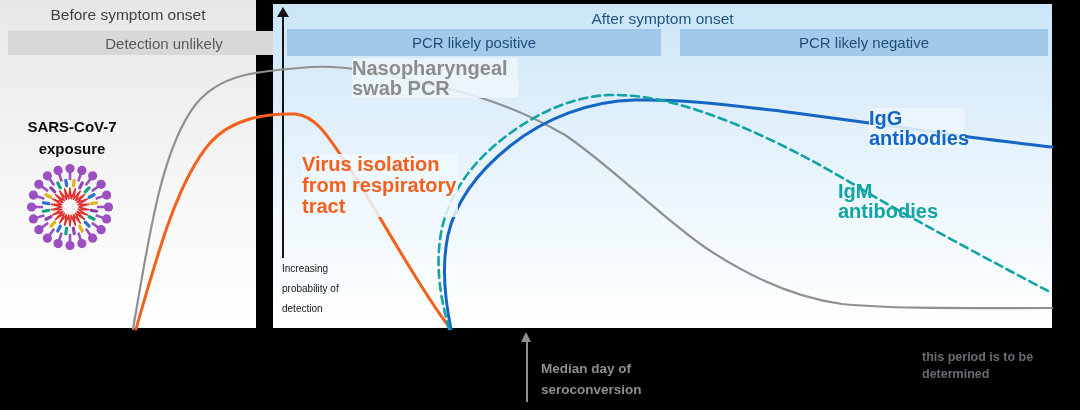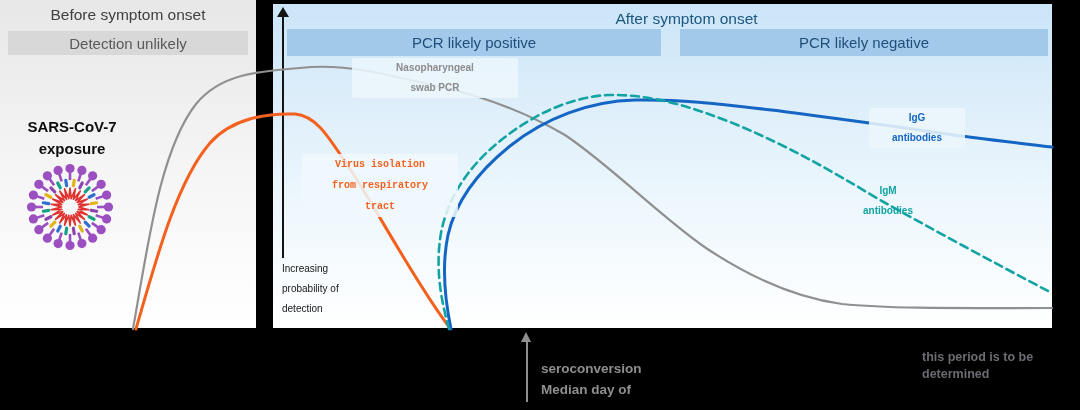--- a/index.html
+++ b/index.html
@@ -6,23 +6,23 @@
   #canvas{position:relative;width:1080px;height:410px;background:#000;overflow:hidden;
           font-family:"Liberation Sans",sans-serif;}
   
   #left-panel{position:absolute;left:0;top:0;width:256px;height:328px;z-index:1;
     background:linear-gradient(180deg,#e7e7e7 0%,#eeeeee 25%,#f7f7f7 60%,#ffffff 100%);}
   #right-panel{position:absolute;left:273px;top:4px;width:779px;height:324px;z-index:1;
     background:linear-gradient(180deg,#cbe5f7 0%,#ddeefa 30%,#eff8fd 65%,#ffffff 100%);}
   .panel-title{position:absolute;top:6px;left:0;width:100%;text-align:center;
     font-size:15.5px;font-weight:normal;}
   #left-panel .panel-title{color:#3f3f3f;}
-  #right-panel .panel-title{color:#1b567f;padding-left:24px;}
+  #right-panel .panel-title{color:#1b567f;}
   #detect-banner{position:absolute;left:8px;top:31px;width:240px;height:24px;background:#d8d8d8;
-    color:#595959;font-size:15px;display:flex;align-items:center;justify-content:center;}
+    color:#595959;font-size:15px;display:flex;align-items:center;justify-content:center;padding-left:36px;}
   
   .pcr-bar{position:absolute;top:25px;height:27px;background:#a3c9ea;color:#1f4e79;
     font-size:15px;display:flex;align-items:center;justify-content:center;}
   #pcr-pos{left:14px;width:374px;}
   #pcr-neg{left:407px;width:368px;}
   
   #antibody-row{position:absolute;left:237px;top:60px;width:536px;height:18px;z-index:3;
     display:flex;align-items:center;}
   .ab-tick{width:2.5px;height:18px;background:#1f4e79;flex:0 0 auto;}
   .ab-dots{flex:1 1 auto;border-top:2.5px dotted #1f4e79;height:0;margin:0 4px;}
@@ -30,25 +30,25 @@
     white-space:nowrap;padding:0 8px;}
   
   #y-axis-line{position:absolute;left:9px;top:12px;width:2px;height:242px;background:#141414;z-index:4;}
   #y-axis-head{position:absolute;left:4px;top:3px;width:0;height:0;z-index:4;
     border-left:6px solid transparent;border-right:6px solid transparent;border-bottom:10px solid #141414;}
   #axis-label{position:absolute;left:9px;top:255px;z-index:4;color:#161616;
     font-size:10px;line-height:20px;}
   
   #curves{position:absolute;left:0;top:0;z-index:2;pointer-events:none;}
   
-  .curve-label{position:absolute;z-index:3;text-align:center;font-weight:bold;font-size:10px;
+  .curve-label{position:absolute;z-index:3;text-align:left;font-weight:bold;font-size:20px;
     line-height:20px;background:rgba(236,246,252,0.88);border-radius:2px;}
   #naso-label{left:352px;top:58px;width:166px;color:#8c8c8c;}
   #virus-isolation-label{left:302px;top:154px;width:156px;line-height:21px;color:#f4611e;
-    background:rgba(240,248,253,0.85);font-family:Liberation Mono, monospace;}
+    background:rgba(240,248,253,0.85);}
   #igg-label{left:869px;top:108px;width:96px;color:#1566c4;}
   #igm-label{left:838px;top:181px;width:100px;color:#12a3a3;background:transparent;}
   
   #exposure-label{position:absolute;left:8px;top:116px;width:128px;text-align:center;z-index:2;
     color:#0d0d0d;font-size:15px;font-weight:bold;line-height:22px;}
   #virus-svg{position:absolute;left:20px;top:157px;z-index:2;}
   
   #median-arrow-shaft{position:absolute;left:526px;top:342px;width:2px;height:60px;background:#8f8f8f;z-index:2;}
   #median-arrow-head{position:absolute;left:521px;top:332px;width:0;height:0;z-index:2;
     border-left:5px solid transparent;border-right:5px solid transparent;border-bottom:10px solid #8f8f8f;}
@@ -170,21 +170,21 @@
     <div>antibodies</div>
   </div>
   <div id="igm-label" class="curve-label">
     <div>IgM</div>
     <div>antibodies</div>
   </div>
 
   <div id="median-arrow-shaft"></div>
   <div id="median-arrow-head"></div>
   <div id="median-label">
+    <div>Median day of</div>
     <div>seroconversion</div>
-    <div>Median day of</div>
   </div>
   <div id="note-label">
     <div>this period is to be</div>
     <div>determined</div>
   </div>
 
 </div>
 
 </body></html>

